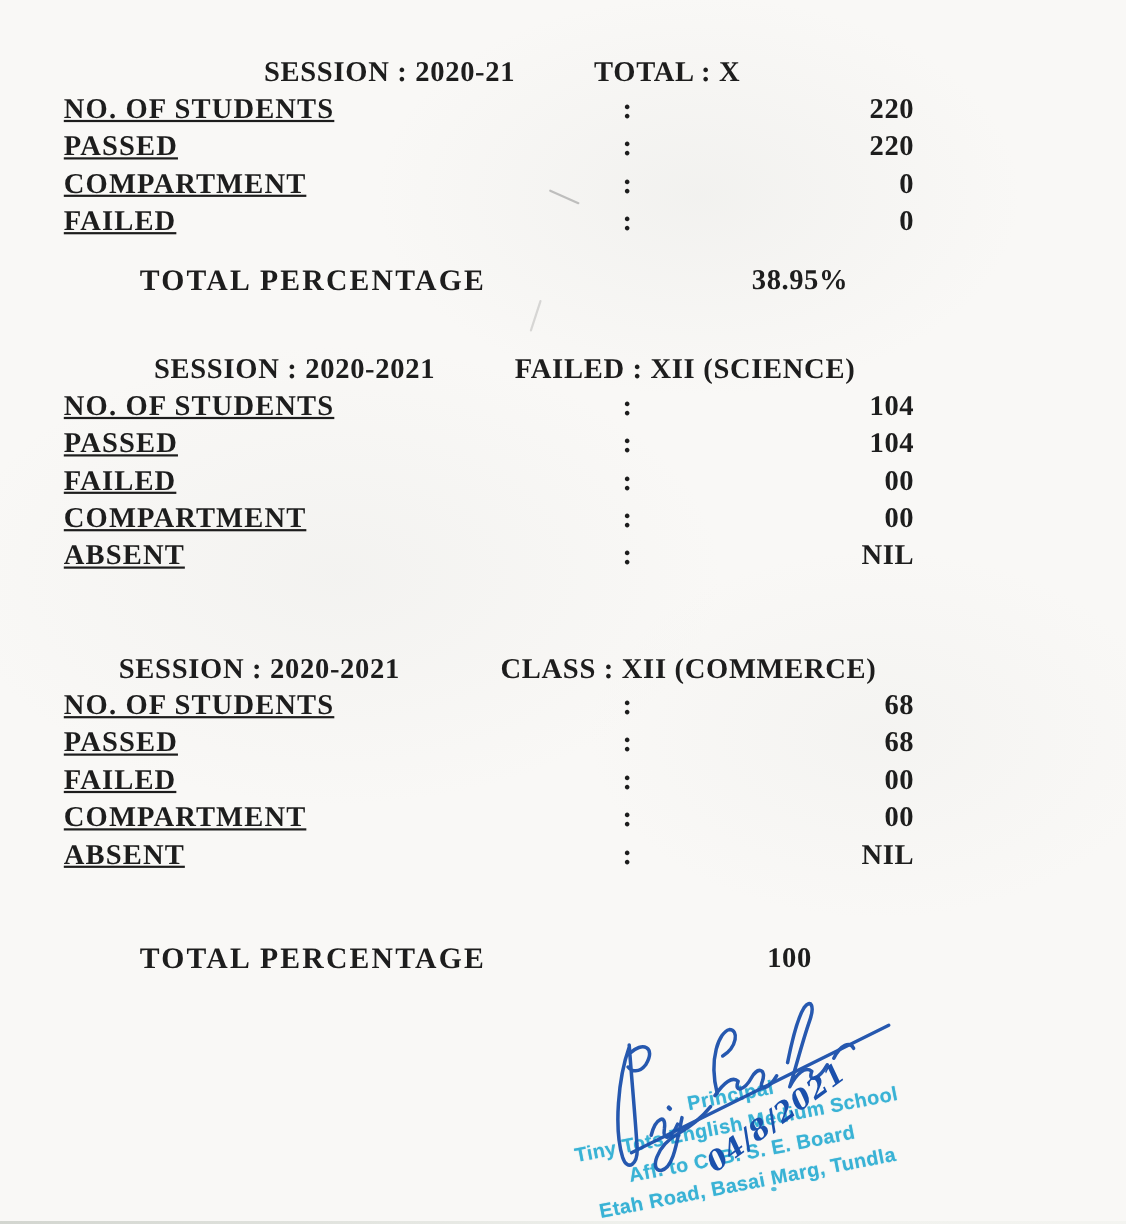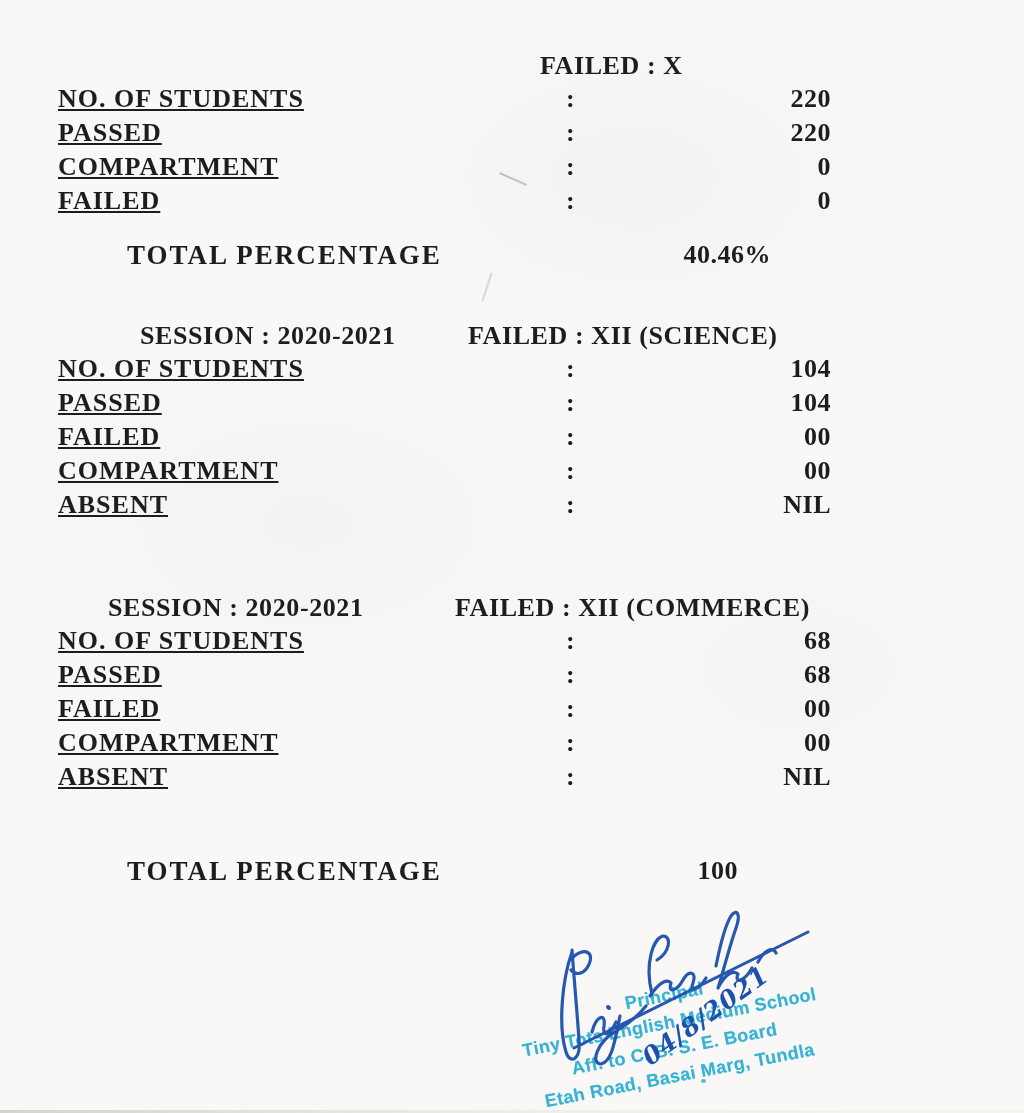--- a/index.html
+++ b/index.html
@@ -55,21 +55,22 @@
   .scan-edge{position:absolute;left:0;bottom:0;width:1024px;height:3px;
     background:linear-gradient(to right,#c9cdc6,#eceee9 55%,#f2f3ef);opacity:.8;}
 </style>
 </head>
 <body>
 
 <div class="paper">
 
   <div class="sec" style="top:50px">
     <div class="sec-header">
-      <span class="classlab" style="left:540px">FAILED : X</span>
+      <span class="session" style="left:240px">SESSION : 2020-21</span>
+      <span class="classlab" style="left:540px">TOTAL : X</span>
     </div>
     <div class="row">
       <span class="lab">NO. OF STUDENTS</span>
       <span class="col">:</span>
       <span class="val">220</span>
     </div>
     <div class="row">
       <span class="lab">PASSED</span>
       <span class="col">:</span>
       <span class="val">220</span>
@@ -81,21 +82,21 @@
     </div>
     <div class="row">
       <span class="lab">FAILED</span>
       <span class="col">:</span>
       <span class="val">0</span>
     </div>
   </div>
 
   <div class="total" id="total-1" style="top:238px">
     <span class="lab">TOTAL PERCENTAGE</span>
-    <span class="val">40.46%</span>
+    <span class="val">38.95%</span>
   </div>
 
   <div class="sec" style="top:320px">
     <div class="sec-header">
       <span class="session" style="left:140px">SESSION : 2020-2021</span>
       <span class="classlab" style="left:468px">FAILED : XII (SCIENCE)</span>
     </div>
     <div class="row">
       <span class="lab">NO. OF STUDENTS</span>
       <span class="col">:</span>
@@ -119,21 +120,21 @@
     <div class="row">
       <span class="lab">ABSENT</span>
       <span class="col">:</span>
       <span class="val">NIL</span>
     </div>
   </div>
 
   <div class="sec" style="top:592px">
     <div class="sec-header">
       <span class="session" style="left:108px">SESSION : 2020-2021</span>
-      <span class="classlab" style="left:455px">FAILED : XII (COMMERCE)</span>
+      <span class="classlab" style="left:455px">CLASS : XII (COMMERCE)</span>
     </div>
     <div class="row">
       <span class="lab">NO. OF STUDENTS</span>
       <span class="col">:</span>
       <span class="val">68</span>
     </div>
     <div class="row">
       <span class="lab">PASSED</span>
       <span class="col">:</span>
       <span class="val">68</span>

